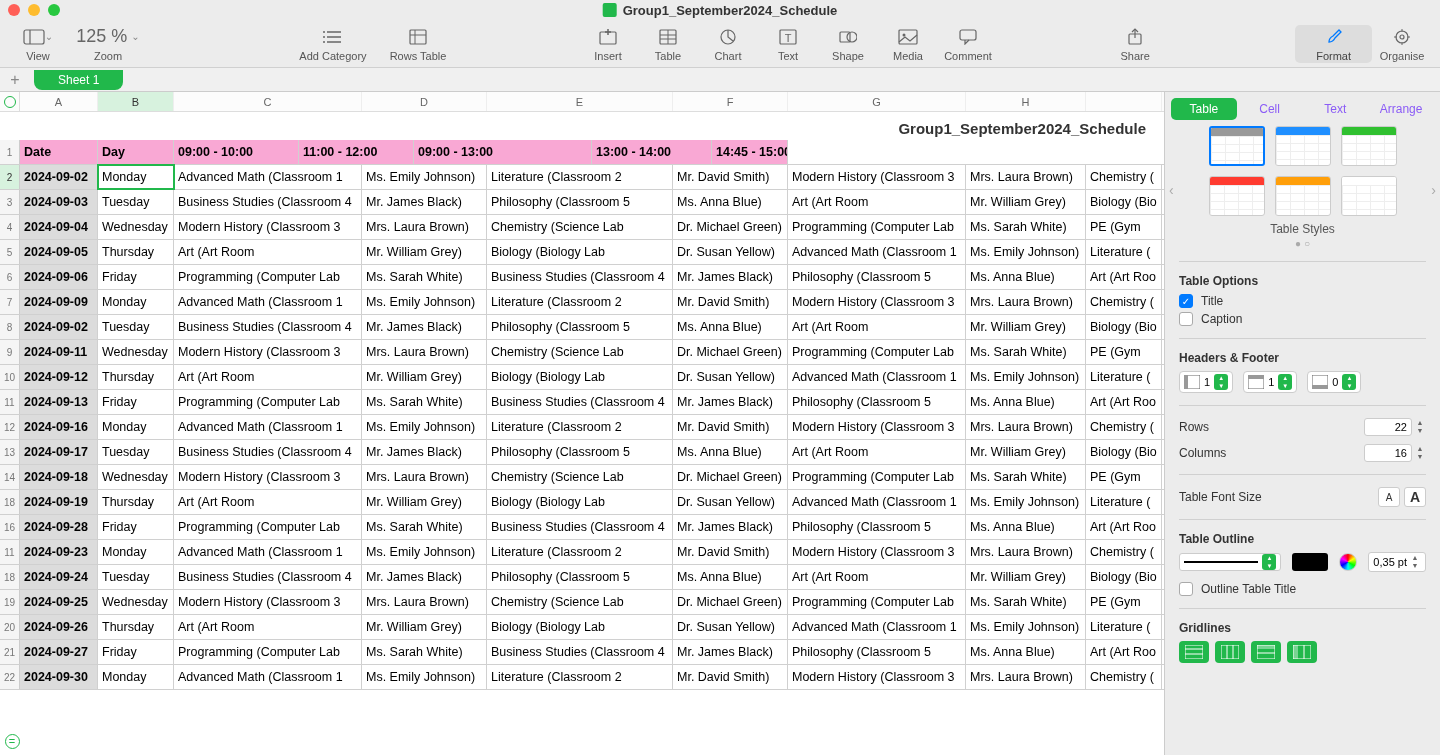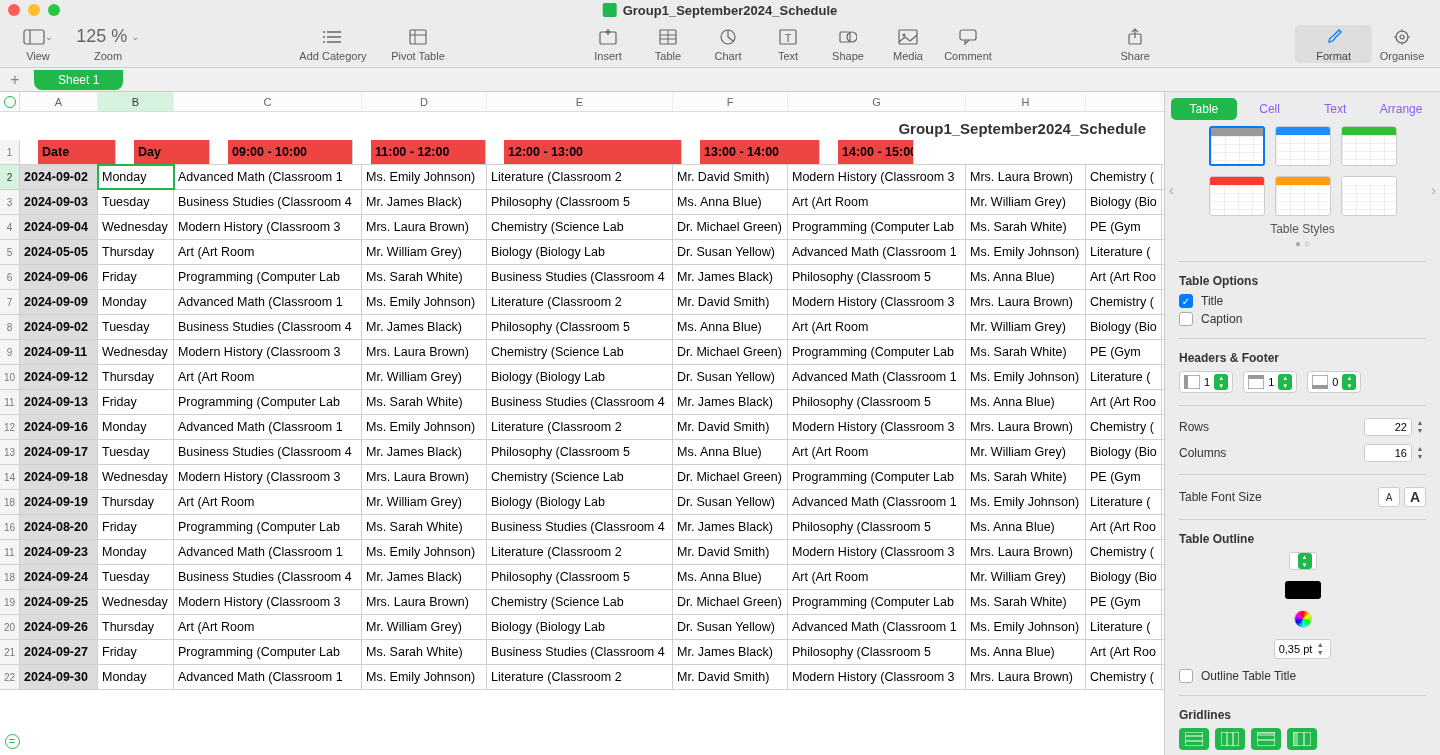--- a/index.html
+++ b/index.html
@@ -228,23 +228,22 @@
       border-right: 1px solid #d0d0d0;
       font-size: 12.5px;
       color: #000;
       padding: 0 4px;
       line-height: 25px;
       overflow: hidden;
       white-space: nowrap;
       text-overflow: clip;
     }
     .header-row .cell {
-      background: #ef4444;
+      background: #f9a8d4;
       font-weight: 600;
-      margin-left: 18px;
     }
     .header-row .cell:first-of-type,
     .table-header-row .cell {
       background: #c0c0c0;
       font-weight: 600;
     }
     .row-label-cell {
       background: #dcdcdc;
       font-weight: 600;
     }
@@ -479,21 +478,20 @@
       display: flex;
       align-items: center;
       justify-content: center;
       cursor: pointer;
     }
     .outline-row {
       display: flex;
       align-items: center;
       gap: 11px;
       margin-top: 6px;
-      flex-direction: column;
     }
     .outline-style {
       flex: 1;
       height: 18px;
       background: #fff;
       border: 1px solid #ccc;
       border-radius: 3px;
       display: flex;
       align-items: center;
       padding: 0 4px;
@@ -604,21 +602,21 @@
     <div class="label">Add Category</div>
   </div>
   <div class="tool-group" style="min-width:80px">
     <div class="icon-row">
       <svg width="18" height="16" viewBox="0 0 18 16">
           <rect x="1" y="1" width="16" height="14" rx="1" fill="none" stroke="#666" stroke-width="1.2"></rect>
           <line x1="6" y1="1" x2="6" y2="15" stroke="#666"></line>
           <line x1="1" y1="6" x2="17" y2="6" stroke="#666"></line>
         </svg>
     </div>
-    <div class="label">Pivot Table</div>
+    <div class="label">Rows Table</div>
   </div>
   <div style="width:120px"></div>
   <div class="tool-group">
     <div class="icon-row">
       <svg width="18" height="16" viewBox="0 0 18 16">
           <rect x="1" y="3" width="16" height="12" rx="1" fill="none" stroke="#666" stroke-width="1.2"></rect>
           <line x1="9" y1="0" x2="9" y2="6" stroke="#666" stroke-width="1.5"></line>
           <line x1="6" y1="3" x2="12" y2="3" stroke="#666" stroke-width="1.5"></line>
         </svg>
     </div>
@@ -744,23 +742,23 @@
       <div class="table-title">Group1_September2024_Schedule</div>
     </div>
 
     <div class="grid-body" id="grid-body">
         <div class="grid-row header-row">
           <div class="row-header">1</div>
           <div class="cell cw-A">Date</div>
           <div class="cell cw-B">Day</div>
           <div class="cell cw-D">09:00 - 10:00</div>
           <div class="cell cw-F">11:00 - 12:00</div>
-          <div class="cell cw-G">12:00 - 13:00</div>
+          <div class="cell cw-G">09:00 - 13:00</div>
           <div class="cell cw-H">13:00 - 14:00</div>
-          <div class="cell cw-I">14:00 - 15:00</div>
+          <div class="cell cw-I">14:45 - 15:00</div>
         </div>
         <div class="grid-row">
           <div class="row-header selected">2</div>
           <div class="cell cw-A row-label-cell">2024-09-02</div>
           <div class="cell cw-B selected">Monday</div>
           <div class="cell cw-C">Advanced Math (Classroom 1</div>
           <div class="cell cw-D">Ms. Emily Johnson)</div>
           <div class="cell cw-E">Literature (Classroom 2</div>
           <div class="cell cw-F">Mr. David Smith)</div>
           <div class="cell cw-G">Modern History (Classroom 3</div>
@@ -786,21 +784,21 @@
           <div class="cell cw-C">Modern History (Classroom 3</div>
           <div class="cell cw-D">Mrs. Laura Brown)</div>
           <div class="cell cw-E">Chemistry (Science Lab</div>
           <div class="cell cw-F">Dr. Michael Green)</div>
           <div class="cell cw-G">Programming (Computer Lab</div>
           <div class="cell cw-H">Ms. Sarah White)</div>
           <div class="cell cw-I">PE (Gym</div>
         </div>
         <div class="grid-row">
           <div class="row-header">5</div>
-          <div class="cell cw-A row-label-cell">2024-05-05</div>
+          <div class="cell cw-A row-label-cell">2024-09-05</div>
           <div class="cell cw-B">Thursday</div>
           <div class="cell cw-C">Art (Art Room</div>
           <div class="cell cw-D">Mr. William Grey)</div>
           <div class="cell cw-E">Biology (Biology Lab</div>
           <div class="cell cw-F">Dr. Susan Yellow)</div>
           <div class="cell cw-G">Advanced Math (Classroom 1</div>
           <div class="cell cw-H">Ms. Emily Johnson)</div>
           <div class="cell cw-I">Literature (</div>
         </div>
         <div class="grid-row">
@@ -918,21 +916,21 @@
           <div class="cell cw-C">Art (Art Room</div>
           <div class="cell cw-D">Mr. William Grey)</div>
           <div class="cell cw-E">Biology (Biology Lab</div>
           <div class="cell cw-F">Dr. Susan Yellow)</div>
           <div class="cell cw-G">Advanced Math (Classroom 1</div>
           <div class="cell cw-H">Ms. Emily Johnson)</div>
           <div class="cell cw-I">Literature (</div>
         </div>
         <div class="grid-row">
           <div class="row-header">16</div>
-          <div class="cell cw-A row-label-cell">2024-08-20</div>
+          <div class="cell cw-A row-label-cell">2024-09-28</div>
           <div class="cell cw-B">Friday</div>
           <div class="cell cw-C">Programming (Computer Lab</div>
           <div class="cell cw-D">Ms. Sarah White)</div>
           <div class="cell cw-E">Business Studies (Classroom 4</div>
           <div class="cell cw-F">Mr. James Black)</div>
           <div class="cell cw-G">Philosophy (Classroom 5</div>
           <div class="cell cw-H">Ms. Anna Blue)</div>
           <div class="cell cw-I">Art (Art Roo</div>
         </div>
         <div class="grid-row">

